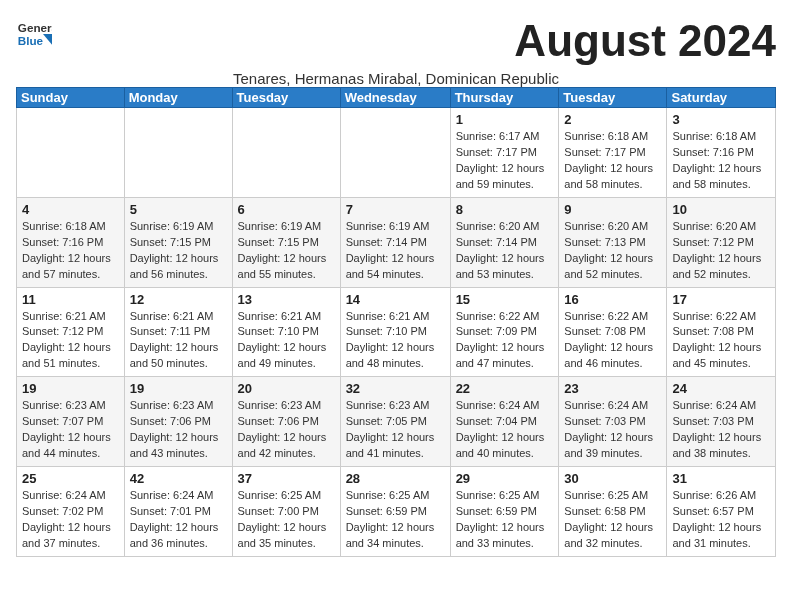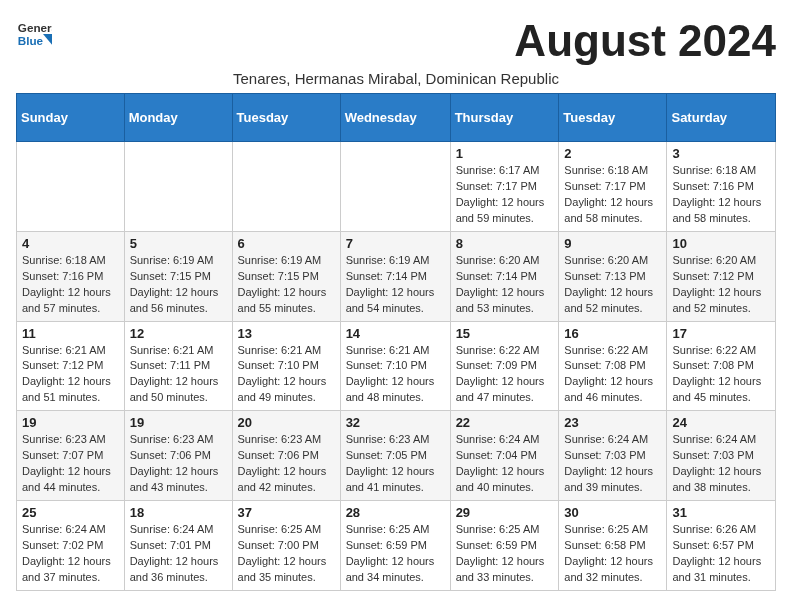--- a/index.html
+++ b/index.html
@@ -28,31 +28,30 @@
     .month-title {
       font-size: 44px;
       font-weight: bold;
       color: #222;
       text-align: right;
     }
     .subtitle {
       text-align: center;
       font-size: 15px;
       color: #333;
-      margin-bottom: 6px;
     }
     table {
       width: 100%;
       border-collapse: collapse;
       font-size: 11px;
     }
     thead th {
       background: #2a7cc7;
       color: #fff;
-      padding: 16px 4px;
+      padding: 2px 4px;
       text-align: left;
       font-size: 13px;
       font-weight: bold;
       border: 1px solid #1a5fa0;
     }
     tbody td {
       border: 1px solid #ccc;
       vertical-align: top;
       padding: 4px 5px;
       width: 113px;
@@ -213,21 +212,21 @@
           <span class="day-num">24</span>
           <div class="day-info">Sunrise: 6:24 AM<br>Sunset: 7:03 PM<br>Daylight: 12 hours<br>and 38 minutes.</div>
         </td>
       </tr>
       <tr>
         <td>
           <span class="day-num">25</span>
           <div class="day-info">Sunrise: 6:24 AM<br>Sunset: 7:02 PM<br>Daylight: 12 hours<br>and 37 minutes.</div>
         </td>
         <td>
-          <span class="day-num">18</span>
+          <span class="day-num">42</span>
           <div class="day-info">Sunrise: 6:24 AM<br>Sunset: 7:01 PM<br>Daylight: 12 hours<br>and 36 minutes.</div>
         </td>
         <td>
           <span class="day-num">37</span>
           <div class="day-info">Sunrise: 6:25 AM<br>Sunset: 7:00 PM<br>Daylight: 12 hours<br>and 35 minutes.</div>
         </td>
         <td>
           <span class="day-num">28</span>
           <div class="day-info">Sunrise: 6:25 AM<br>Sunset: 6:59 PM<br>Daylight: 12 hours<br>and 34 minutes.</div>
         </td>

